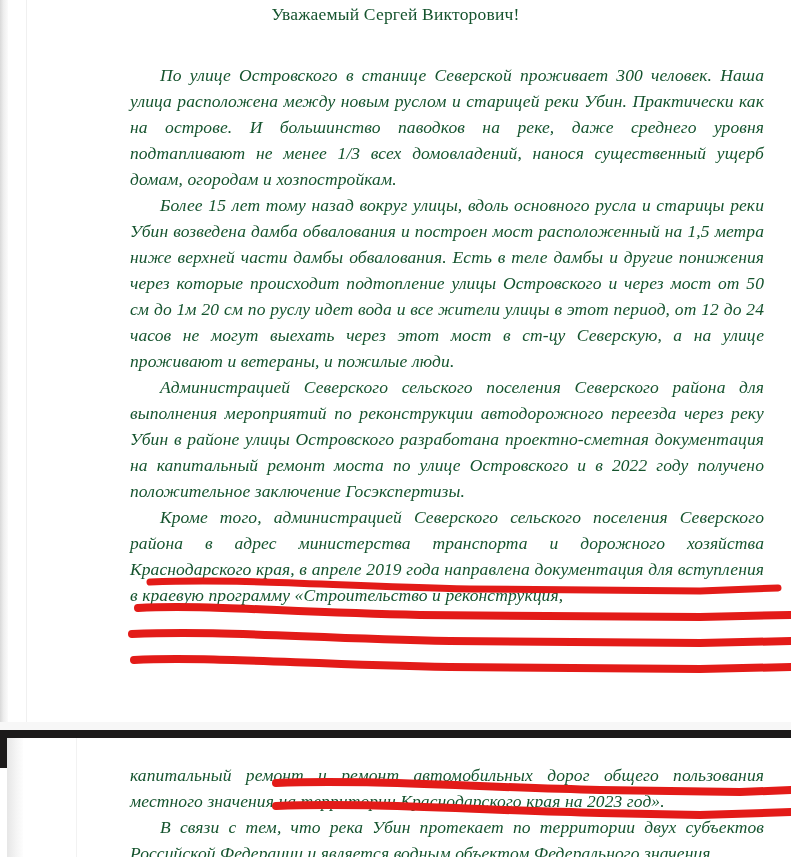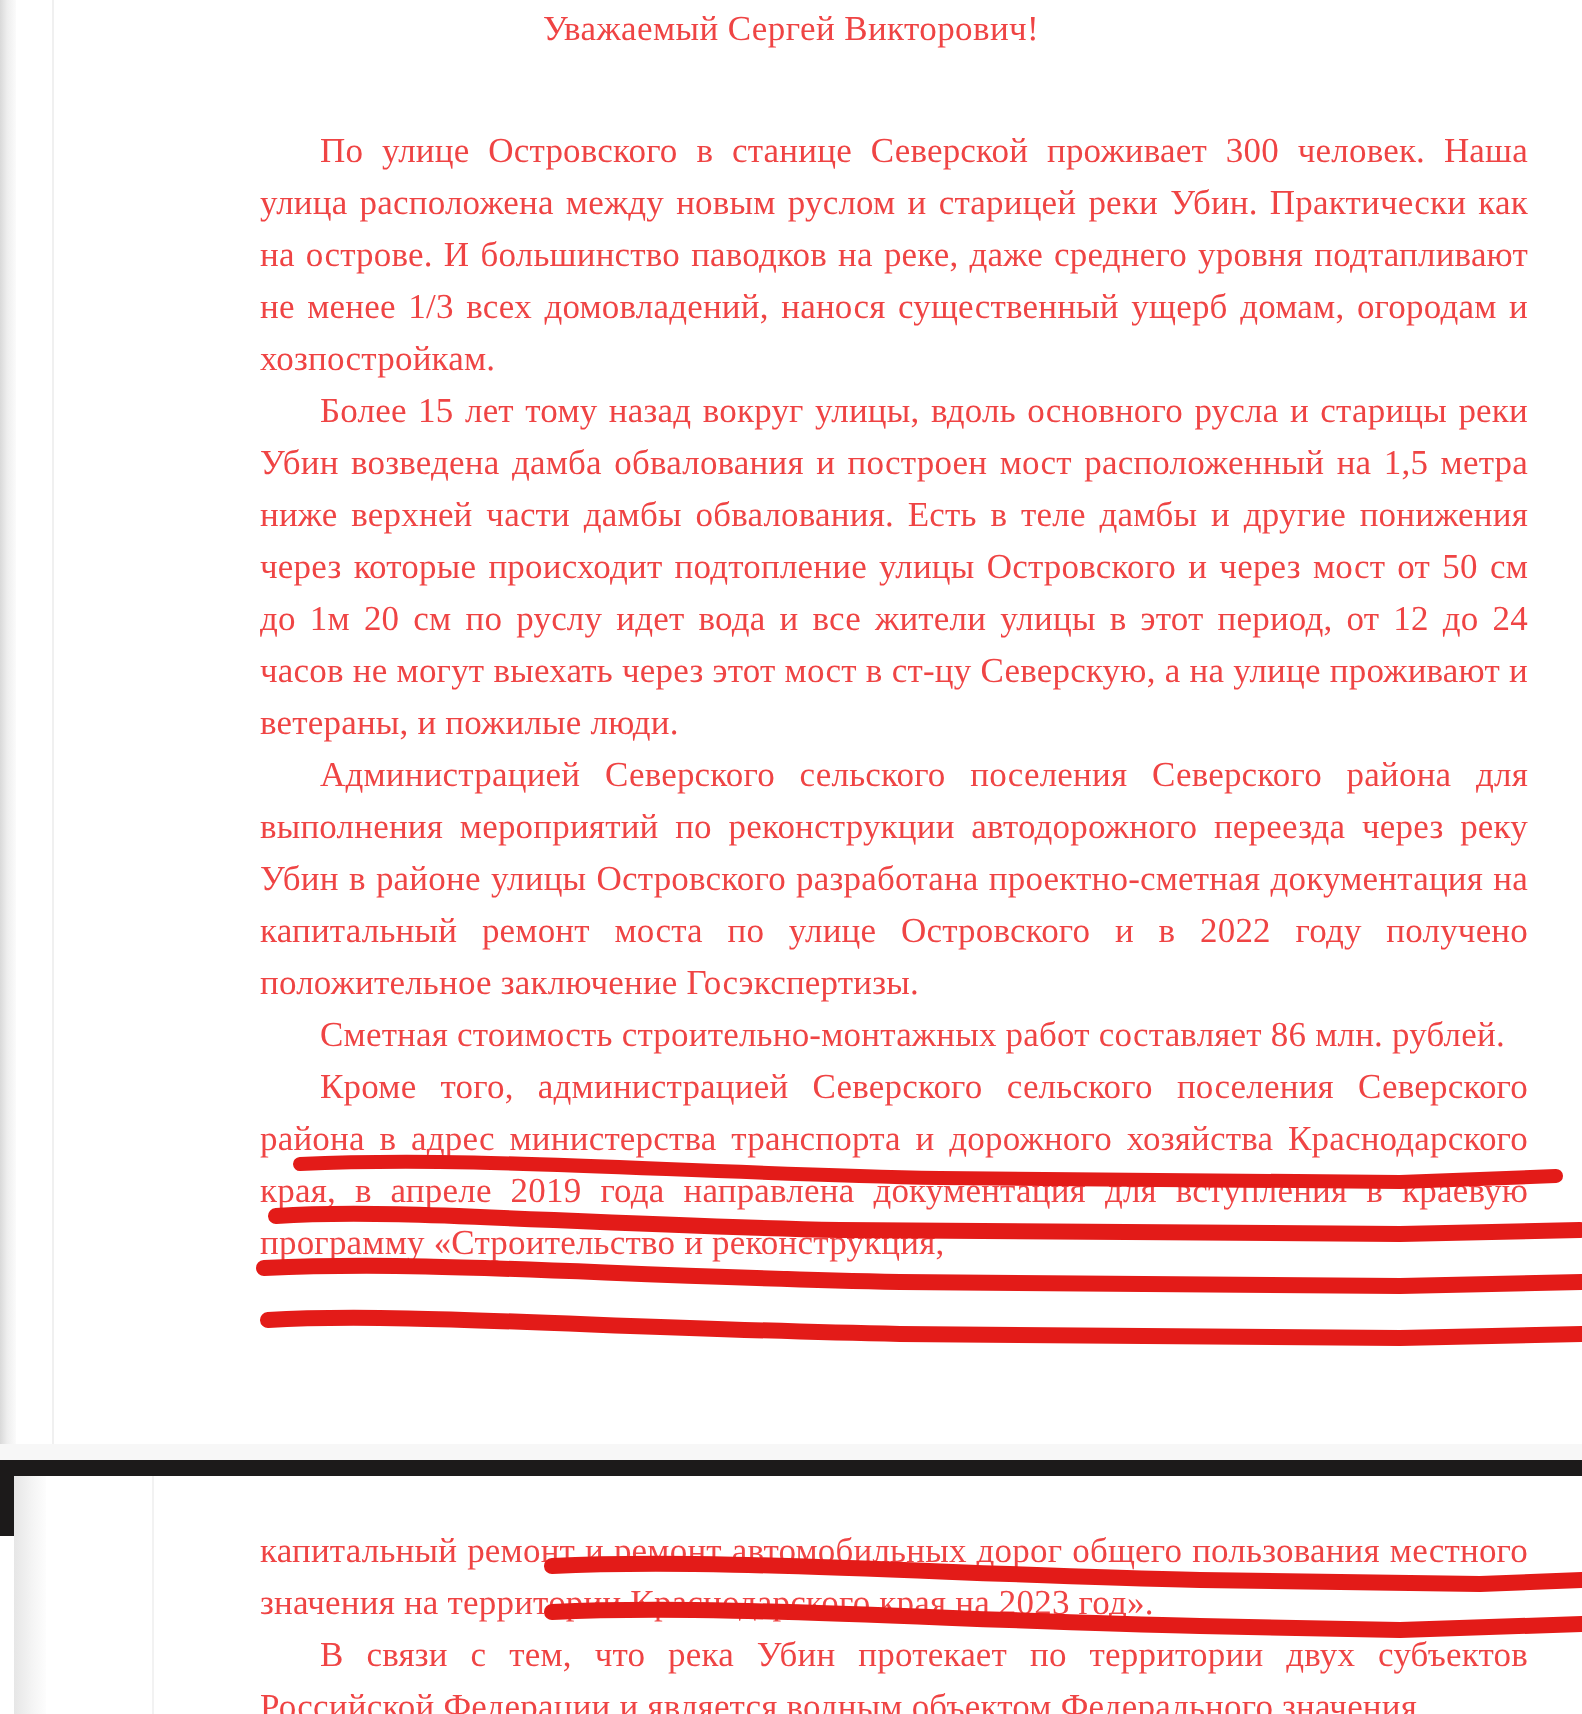--- a/index.html
+++ b/index.html
@@ -8,21 +8,21 @@
     padding: 0;
     background: #ffffff;
   }
   #page {
     position: relative;
     width: 791px;
     height: 857px;
     overflow: hidden;
     background: #ffffff;
     font-family: "Liberation Serif", "DejaVu Serif", serif;
-    color: #ef4444;
+    color: #14532d;
   }
 
   
   .scan-edge-left {
     position: absolute;
     left: 0; top: 0;
     width: 8px; height: 730px;
     background: linear-gradient(to right, #d9d9d9 0%, #eeeeee 45%, #fbfbfb 100%);
   }
   .scan-edge-seam {
@@ -70,20 +70,21 @@
     text-align: center;
     font-size: 17.5px;
     line-height: 24px;
     letter-spacing: 0.2px;
   }
 
   .body-col {
     position: absolute;
     left: 130px;
     width: 634px;
+    font-style: italic;
   }
   .para {
     margin: 0;
     text-align: justify;
     text-justify: inter-word;
     font-size: 17.5px;
     line-height: 26px;
     text-indent: 30px;
     letter-spacing: 0.1px;
   }
@@ -112,21 +113,20 @@
   <div class="scan-corner-dark"></div>
   <div class="scan-edge-left-lower"></div>
   <div class="scan-seam-lower"></div>
 
   <div class="salutation">Уважаемый Сергей Викторович!</div>
 
   <div class="body-col" id="block-top">
     <p class="para">По улице Островского в станице Северской проживает 300 человек. Наша улица расположена между новым руслом и старицей реки Убин. Практически как на острове. И большинство паводков на реке, даже среднего уровня подтапливают не менее 1/3 всех домовладений, нанося существенный ущерб домам, огородам и хозпостройкам.</p>
     <p class="para">Более 15 лет тому назад вокруг улицы, вдоль основного русла и старицы реки Убин возведена дамба обвалования и построен мост расположенный на 1,5 метра ниже верхней части дамбы обвалования. Есть в теле дамбы и другие понижения через которые происходит подтопление улицы Островского и через мост от 50 см до 1м 20 см по руслу идет вода и все жители улицы в этот период, от 12 до 24 часов не могут выехать через этот мост в ст-цу Северскую, а на улице проживают и ветераны, и пожилые люди.</p>
     <p class="para">Администрацией Северского сельского поселения Северского района для выполнения мероприятий по реконструкции автодорожного переезда через реку Убин в районе улицы Островского разработана проектно-сметная документация на капитальный ремонт моста по улице Островского и в 2022 году получено положительное заключение Госэкспертизы.</p>
-    <p class="para">Сметная стоимость строительно-монтажных работ составляет 86 млн. рублей.</p>
     <p class="para">Кроме того, администрацией Северского сельского поселения Северского района в адрес министерства транспорта и дорожного хозяйства Краснодарского края, в апреле 2019 года направлена документация для вступления в краевую программу «Строительство и реконструкция,</p>
   </div>
 
   <div class="body-col" id="block-bottom">
     <p class="para no-indent">капитальный ремонт и ремонт автомобильных дорог общего пользования местного значения на территории Краснодарского края на 2023 год».</p>
     <p class="para">В связи с тем, что река Убин протекает по территории двух субъектов Российской Федерации и является водным объектом Федерального значения,</p>
   </div>
 
   <svg class="marker-layer" viewBox="0 0 791 857">
     <g id="marker-strokes" fill="none" stroke-linecap="round" stroke-linejoin="round">

